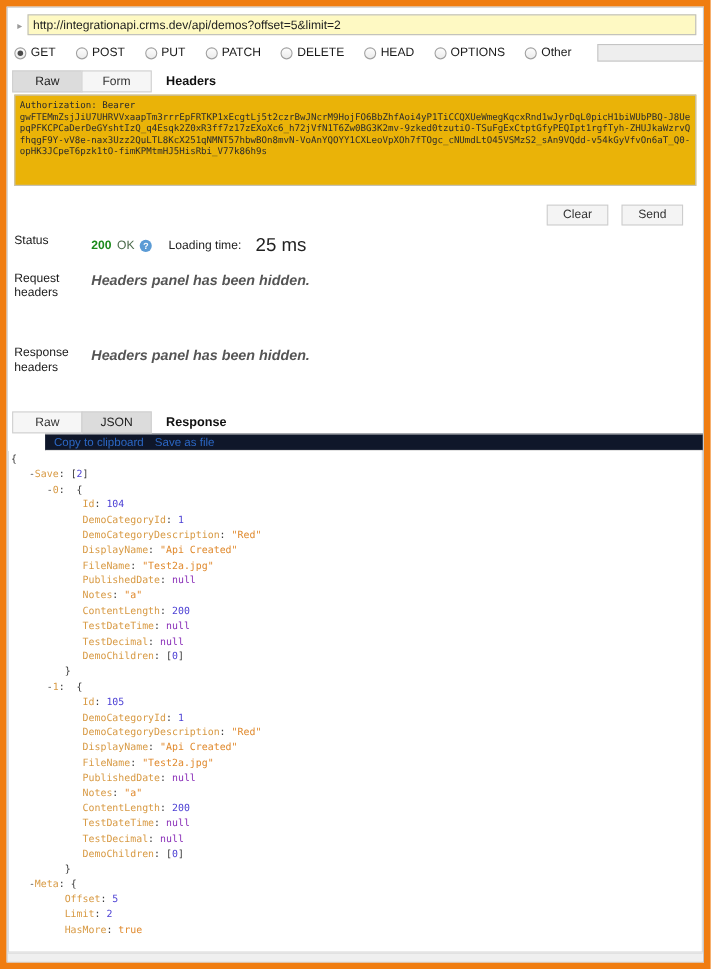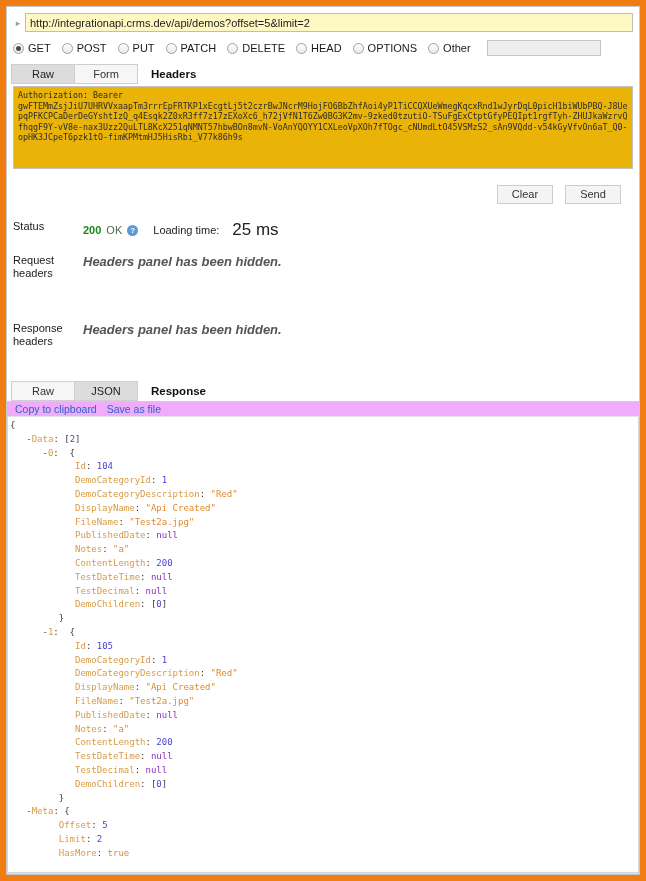--- a/index.html
+++ b/index.html
@@ -43,21 +43,21 @@
     font-size:11px;
     color:#222;
     padding:1px 4px;
     outline:none;
   }
 
   
   .methods {
     display:flex; align-items:center;
     padding:4px 6px 6px 6px;
-    gap:0px;
+    gap:7px;
   }
   .radio-item {
     display:flex; align-items:center;
     margin-right:11px;
     white-space:nowrap;
     cursor:default;
   }
   .radio {
     width:11px; height:11px;
     border-radius:50%;
@@ -142,21 +142,21 @@
     font-size:11px;
     color:#333;
     background:#f4f4f4;
     border:1px solid #cdcdcd;
     cursor:pointer;
     line-height:17px;
     text-align:center;
   }
 
   
-  .info-table { margin-top:16px; }
+  .info-table { margin-top:8px; }
   .info-row { display:flex; padding:0 0 0 6px; }
   .info-label {
     width:70px; flex:0 0 70px;
     font-size:11px; color:#1a1a1a;
     line-height:13px;
   }
   .info-value { flex:1 1 auto; }
   .status-line { display:flex; align-items:center; gap:5px; }
   .code-200 { color:#1a8a1a; font-weight:bold; font-size:11px; }
   .code-ok { color:#4c6b4c; font-size:11px; }
@@ -177,24 +177,24 @@
     font-weight:bold;
   }
   .spacer-req { height:53px; }
   .spacer-res { height:36px; }
 
   
   .resp-strip { margin-top:6px; }
   .toolbar {
     border-top:1px solid #cfcfcf;
     border-bottom:1px solid #e2e2e2;
-    background:#f0abfc;
+    background:#0f172a;
     height:16px;
     padding-left:8px;
-    display:flex; align-items:center; gap:10px;
+    display:flex; align-items:center; gap:10px;margin-left:34px;
   }
   .toolbar a {
     color:#2b66c2;
     font-size:10.5px;
     text-decoration:none;
     cursor:pointer;
   }
   .json-panel {
     border:1px solid #d6d6d6;
     border-top:none;
@@ -327,21 +327,21 @@
     <div class="tab-title">Response</div>
   </div>
 
   <div class="toolbar">
     <a>Copy to clipboard</a>
     <a>Save as file</a>
   </div>
 
   <div class="json-panel" id="json-panel">
       <div class="jline"><span></span><span class="punct">{</span></div>
-      <div class="jline"><span>   </span><span class="toggle">-</span><span class="k">Data</span><span class="punct">: [</span><span class="num">2</span><span class="punct">]</span></div>
+      <div class="jline"><span>   </span><span class="toggle">-</span><span class="k">Save</span><span class="punct">: [</span><span class="num">2</span><span class="punct">]</span></div>
       <div class="jline"><span>      </span><span class="toggle">-</span><span class="k">0</span><span class="punct">:  {</span></div>
       <div class="jline"><span>            </span><span class="k">Id</span><span class="punct">: </span><span class="num">104</span></div>
       <div class="jline"><span>            </span><span class="k">DemoCategoryId</span><span class="punct">: </span><span class="num">1</span></div>
       <div class="jline"><span>            </span><span class="k">DemoCategoryDescription</span><span class="punct">: </span><span class="str">"Red"</span></div>
       <div class="jline"><span>            </span><span class="k">DisplayName</span><span class="punct">: </span><span class="str">"Api Created"</span></div>
       <div class="jline"><span>            </span><span class="k">FileName</span><span class="punct">: </span><span class="str">"Test2a.jpg"</span></div>
       <div class="jline"><span>            </span><span class="k">PublishedDate</span><span class="punct">: </span><span class="nul">null</span></div>
       <div class="jline"><span>            </span><span class="k">Notes</span><span class="punct">: </span><span class="str">"a"</span></div>
       <div class="jline"><span>            </span><span class="k">ContentLength</span><span class="punct">: </span><span class="num">200</span></div>
       <div class="jline"><span>            </span><span class="k">TestDateTime</span><span class="punct">: </span><span class="nul">null</span></div>

